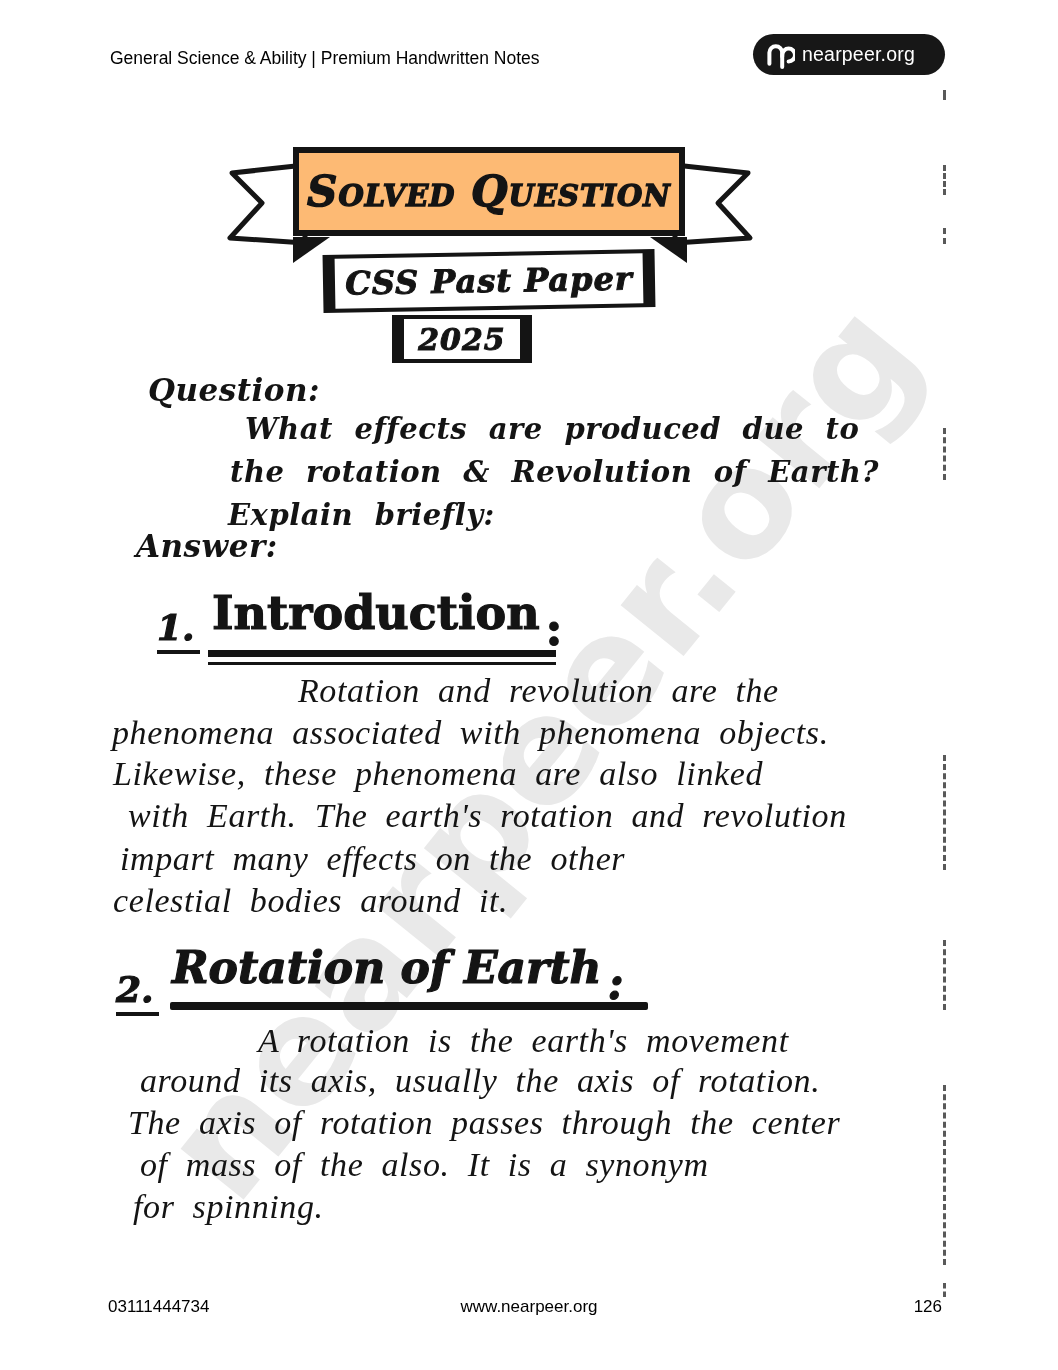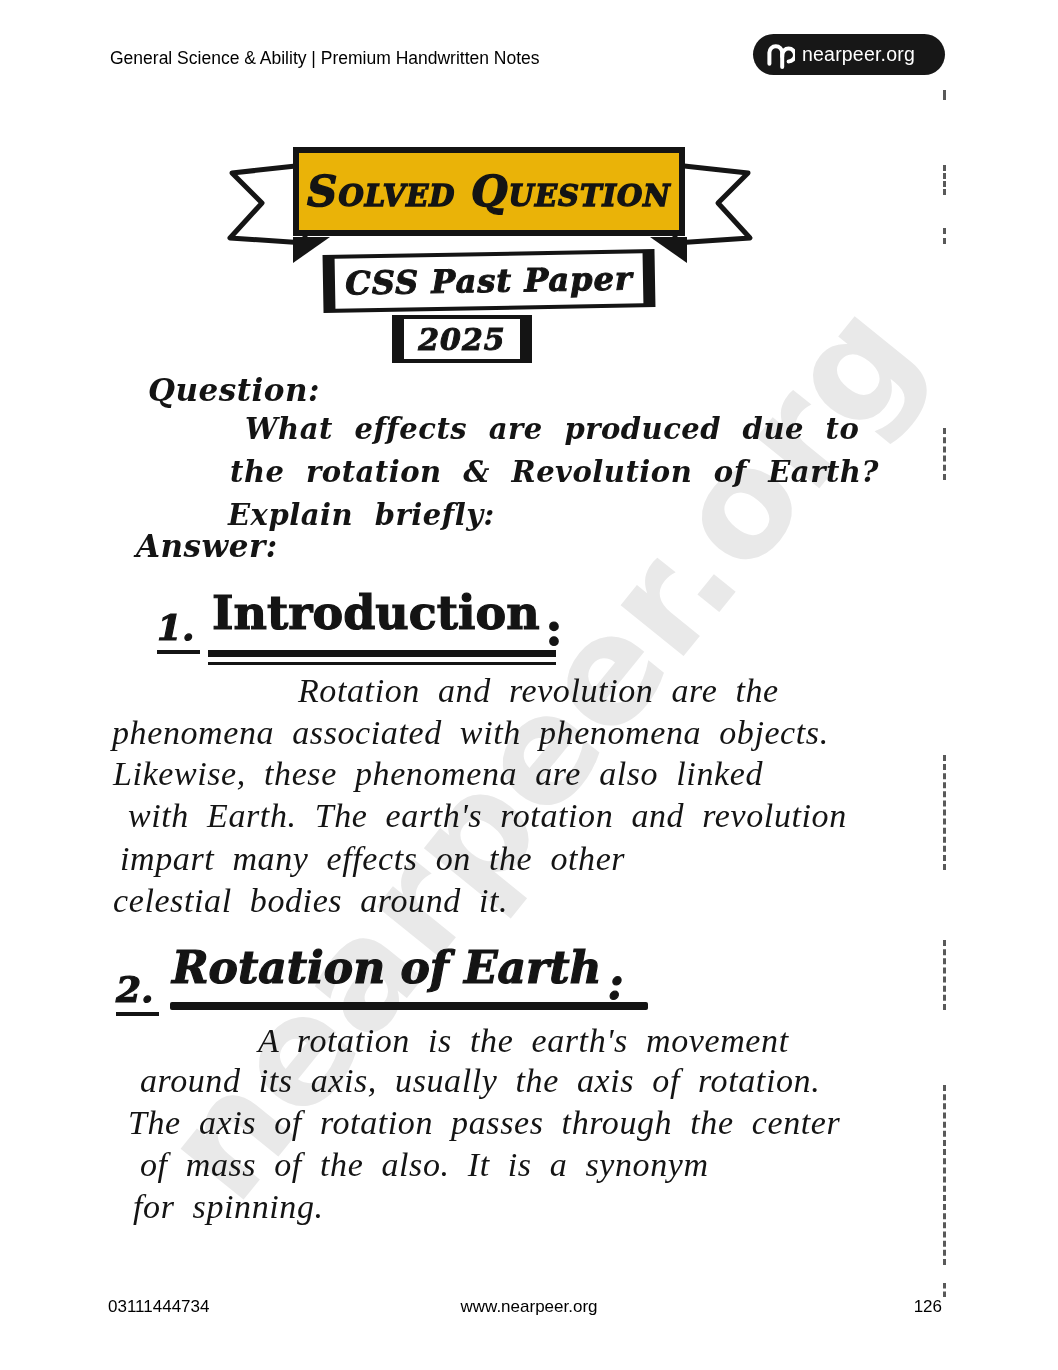--- a/index.html
+++ b/index.html
@@ -30,21 +30,21 @@
     position:absolute;font-family:"DejaVu Serif",serif;font-style:italic;font-weight:bold;
     font-size:29px;color:var(--ink);letter-spacing:.5px;word-spacing:11px;white-space:nowrap;
   }
   .marker{
     position:absolute;font-family:"DejaVu Serif",serif;font-weight:bold;color:var(--ink);
     white-space:nowrap;-webkit-text-stroke:1.2px var(--ink);
   }
   
   .ribbon-svg{position:absolute;left:222px;top:143px;width:536px;height:177px;}
   .banner-box{
-    position:absolute;left:293px;top:147px;width:392px;height:89px;background:#eab308;
+    position:absolute;left:293px;top:147px;width:392px;height:89px;background:#fdba74;
     border:6px solid var(--ink);box-sizing:border-box;display:flex;align-items:center;justify-content:center;
   }
   .banner-box span{
     font-family:"DejaVu Serif",serif;font-weight:bold;font-style:italic;font-size:42px;
     font-variant:small-caps;letter-spacing:1px;-webkit-text-stroke:1.4px var(--ink);
   }
   .bracket-box{
     position:absolute;background:#fff;border-top:4px solid var(--ink);border-bottom:4px solid var(--ink);
     border-left:12px solid var(--ink);border-right:12px solid var(--ink);
     box-sizing:border-box;display:flex;align-items:center;justify-content:center;

